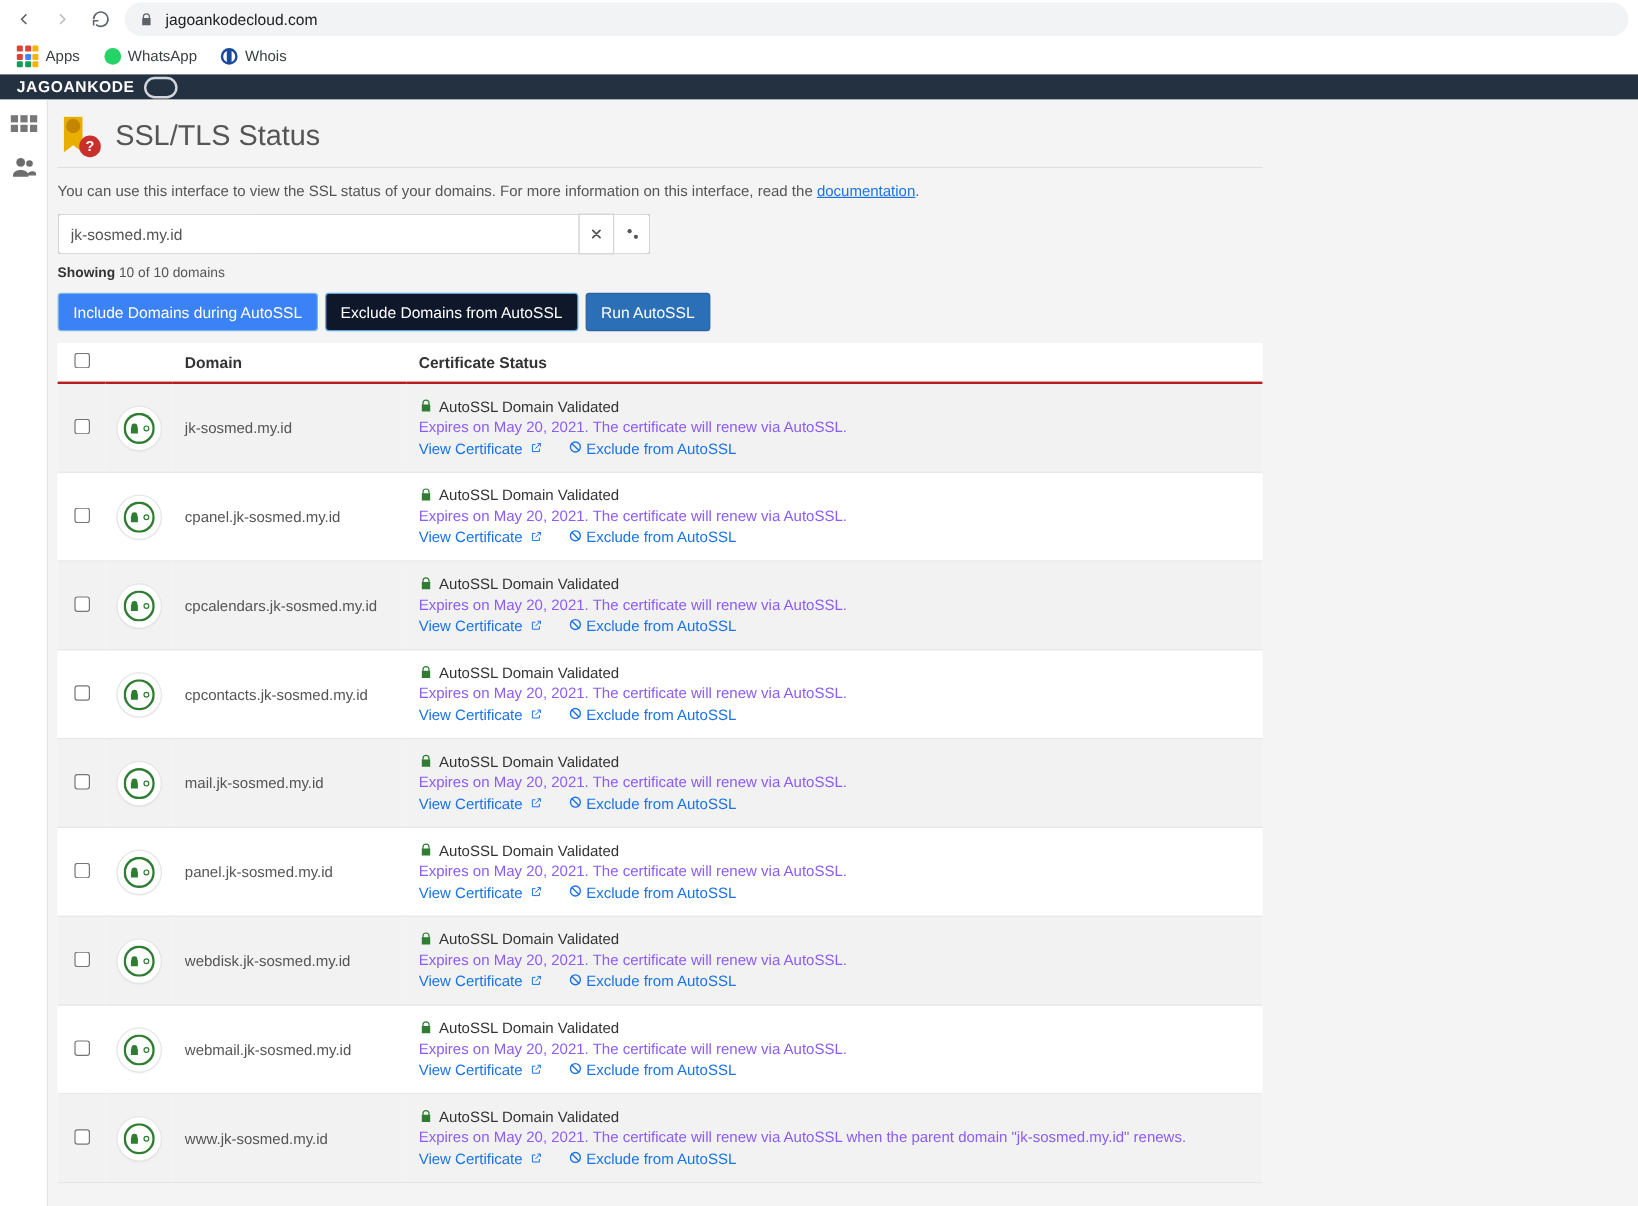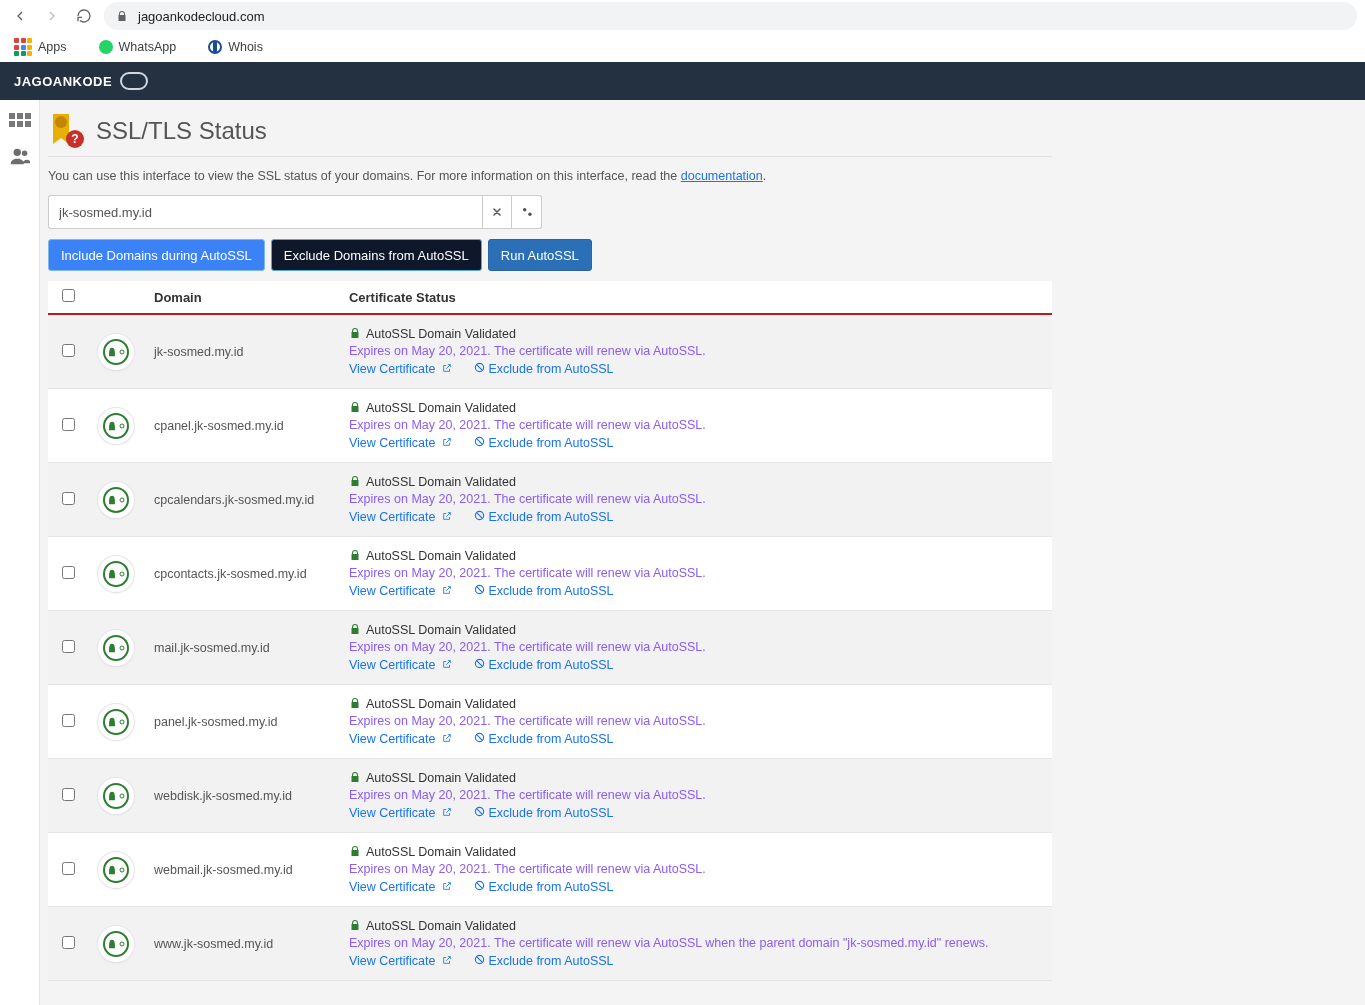--- a/index.html
+++ b/index.html
@@ -3,24 +3,24 @@
 <meta charset="utf-8">
 <style>
   *{box-sizing:border-box;margin:0;padding:0;font-family:-apple-system,Segoe UI,Helvetica,Arial,sans-serif}
   body{font-size:13px;color:#555;background:#fff}
   
   .browser-chrome{background:#fff;height:32px;display:flex;align-items:center;gap:8px;padding:0 8px}
   .chrome-btn{width:24px;height:24px;display:flex;align-items:center;justify-content:center;border-radius:50%;color:#5f6368}
   .chrome-btn.disabled{color:#bdbdbd}
   .omnibox{flex:1;height:28px;background:#f1f3f4;border-radius:14px;display:flex;align-items:center;padding:0 12px;color:#5f6368;gap:10px}
   .omnibox .url{color:#202124;font-size:13px}
-  .bookmark-bar{height:30px;display:flex;align-items:center;gap:32px;padding:0 14px;color:#3c4043}
+  .bookmark-bar{height:30px;display:flex;align-items:center;gap:20px;padding:0 14px;color:#3c4043}
   .bookmark-bar .bm{display:flex;align-items:center;gap:6px;font-size:12.5px;color:#3c4043;cursor:pointer}
   
-  .app-bar{background:#243141;height:38px;display:flex;align-items:center;padding:0 14px;color:#fff;font-weight:600;letter-spacing:.5px}
+  .app-bar{background:#243141;height:21px;display:flex;align-items:center;padding:0 14px;color:#fff;font-weight:600;letter-spacing:.5px}
   .logo{display:flex;align-items:center;gap:8px}
   .logo-cloud{width:28px;height:18px;border:2px solid #cfd6dd;border-radius:10px;position:relative}
   
   .shell{display:flex;min-height:calc(100vh - 100px)}
   .siderail{width:40px;background:#fff;border-right:1px solid #e4e4e4;padding-top:8px;display:flex;flex-direction:column;align-items:center;gap:12px;color:#6d6d6d}
   .siderail .slot{width:24px;height:24px;display:flex;align-items:center;justify-content:center}
   .content{flex:1;background:#f4f4f4;padding:8px 8px 30px 8px;position:relative}
   .panel{max-width:1004px;background:#f4f4f4}
   
   .page-title{display:flex;align-items:center;gap:12px;padding:6px 0 4px 0}
@@ -178,20 +178,21 @@
         </button>
         <button class="icon-btn last">
           <svg width="14" height="14" viewBox="0 0 24 24" fill="#555">
               <circle cx="8" cy="8" r="3"></circle>
               <circle cx="17" cy="16" r="3"></circle>
               <path d="M8 3v2M8 11v2M3 8h2M11 8h2M17 11v2M17 19v2M12 16h2M20 16h2"></path>
             </svg>
         </button>
       </div>
 
+      <div class="showing"><b>Showing</b><span> 10 of 10 domains</span></div>
 
       <div class="btn-row">
         <div class="btn btn-light">Include Domains during AutoSSL</div>
         <div class="btn btn-light2">Exclude Domains from AutoSSL</div>
         <div class="btn btn-primary">Run AutoSSL</div>
       </div>
 
       <table class="table">
         <thead>
           <tr>

